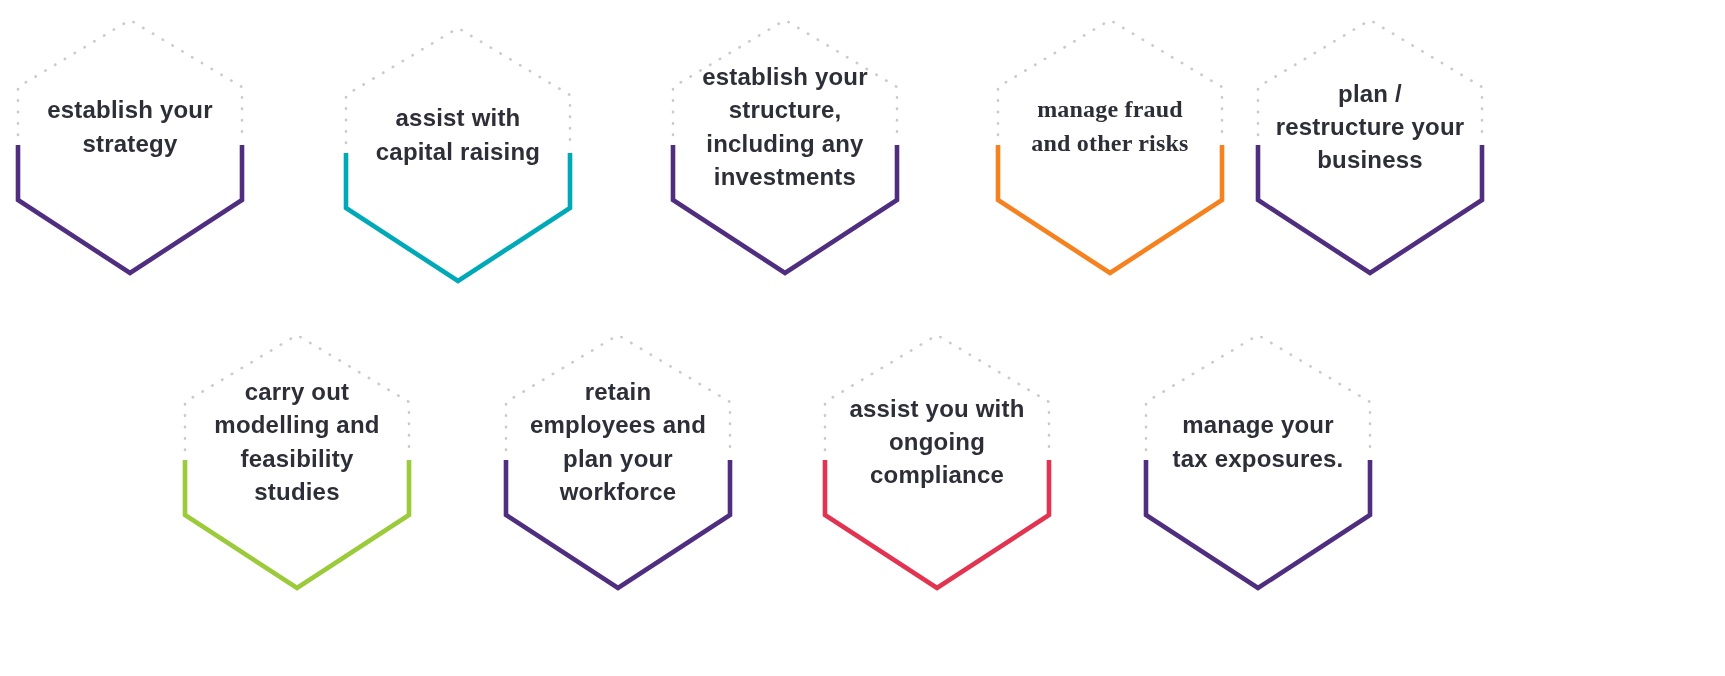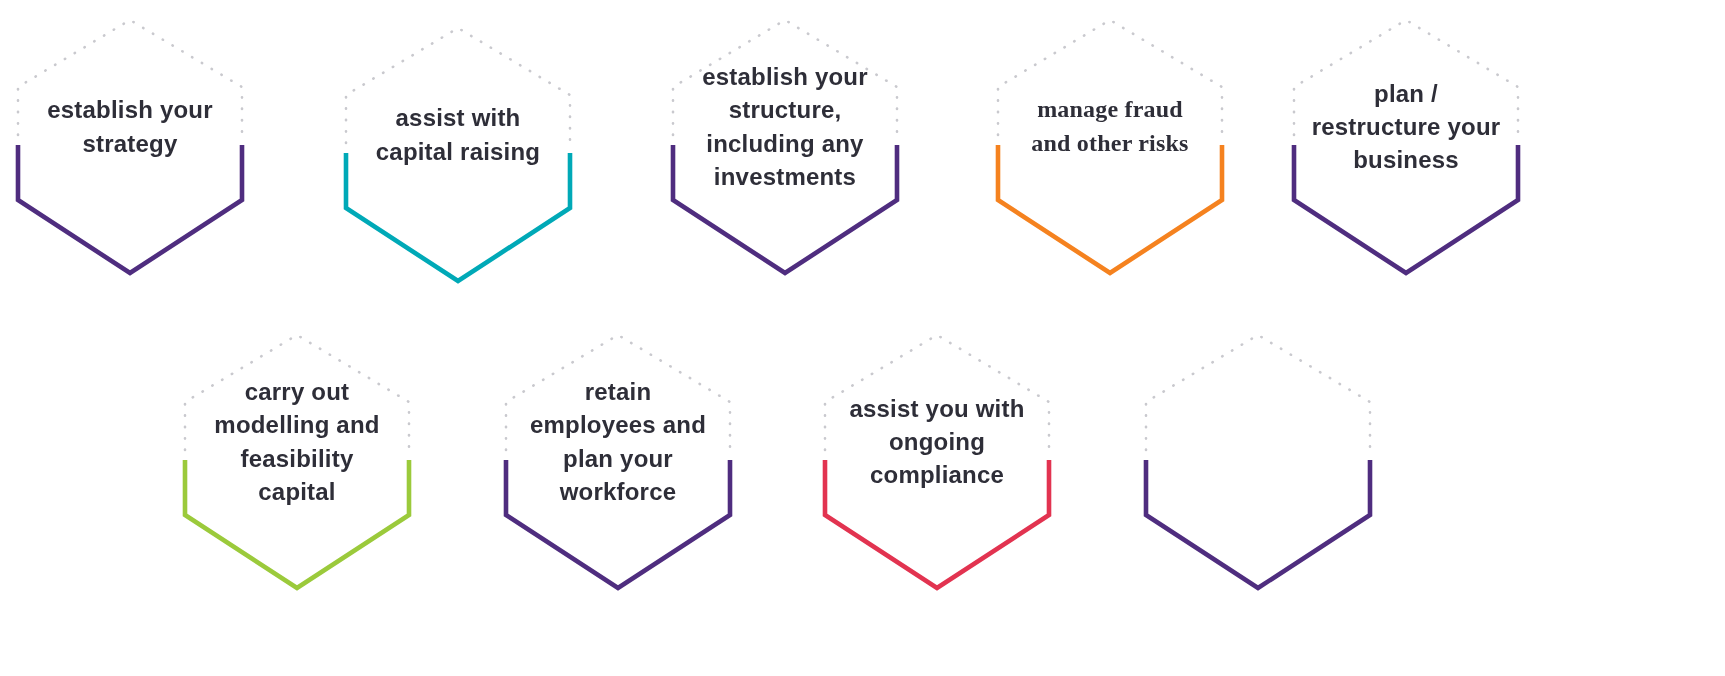--- a/index.html
+++ b/index.html
@@ -55,21 +55,21 @@
     font-weight: 700;
     line-height: 1.38;
     color: #2e2e38;
     letter-spacing: 0.2px;
   }
   
   .pos-1 { left: 10px;   top: 15px; }
   .pos-2 { left: 338px;  top: 23px; }
   .pos-3 { left: 665px;  top: 15px; }
   .pos-4 { left: 990px;  top: 15px; font-family: Liberation Serif, serif; }
-  .pos-5 { left: 1286px; top: 15px; }
+  .pos-5 { left: 1250px; top: 15px; }
   
   .pos-6 { left: 177px;  top: 330px; }
   .pos-7 { left: 498px;  top: 330px; }
   .pos-8 { left: 817px;  top: 330px; }
   .pos-9 { left: 1138px; top: 330px; }
 </style>
 </head>
 <body>
 
 <div class="canvas">
@@ -123,21 +123,21 @@
   </div>
 
   <div class="hex-cell pos-6">
     <svg class="hex-svg" viewBox="0 0 240 265">
       <polyline class="hex-dotted" points="8,120 8,72 120,5 232,72 232,120" stroke="#c9c9ce"></polyline>
       <polyline class="hex-solid" points="8,130 8,185 120,258 232,185 232,130" stroke="#9bca3b"></polyline>
     </svg>
     <div class="hex-label">carry out
 modelling and
 feasibility
-capital</div>
+studies</div>
   </div>
 
   <div class="hex-cell pos-7">
     <svg class="hex-svg" viewBox="0 0 240 265">
       <polyline class="hex-dotted" points="8,120 8,72 120,5 232,72 232,120" stroke="#c9c9ce"></polyline>
       <polyline class="hex-solid" points="8,130 8,185 120,258 232,185 232,130" stroke="#4f2d7f"></polyline>
     </svg>
     <div class="hex-label">retain
 employees and
 plan your
@@ -152,15 +152,17 @@
     <div class="hex-label">assist you with
 ongoing
 compliance</div>
   </div>
 
   <div class="hex-cell pos-9">
     <svg class="hex-svg" viewBox="0 0 240 265">
       <polyline class="hex-dotted" points="8,120 8,72 120,5 232,72 232,120" stroke="#c9c9ce"></polyline>
       <polyline class="hex-solid" points="8,130 8,185 120,258 232,185 232,130" stroke="#4f2d7f"></polyline>
     </svg>
+    <div class="hex-label">manage your
+tax exposures.</div>
   </div>
 
 </div>
 
 </body></html>

